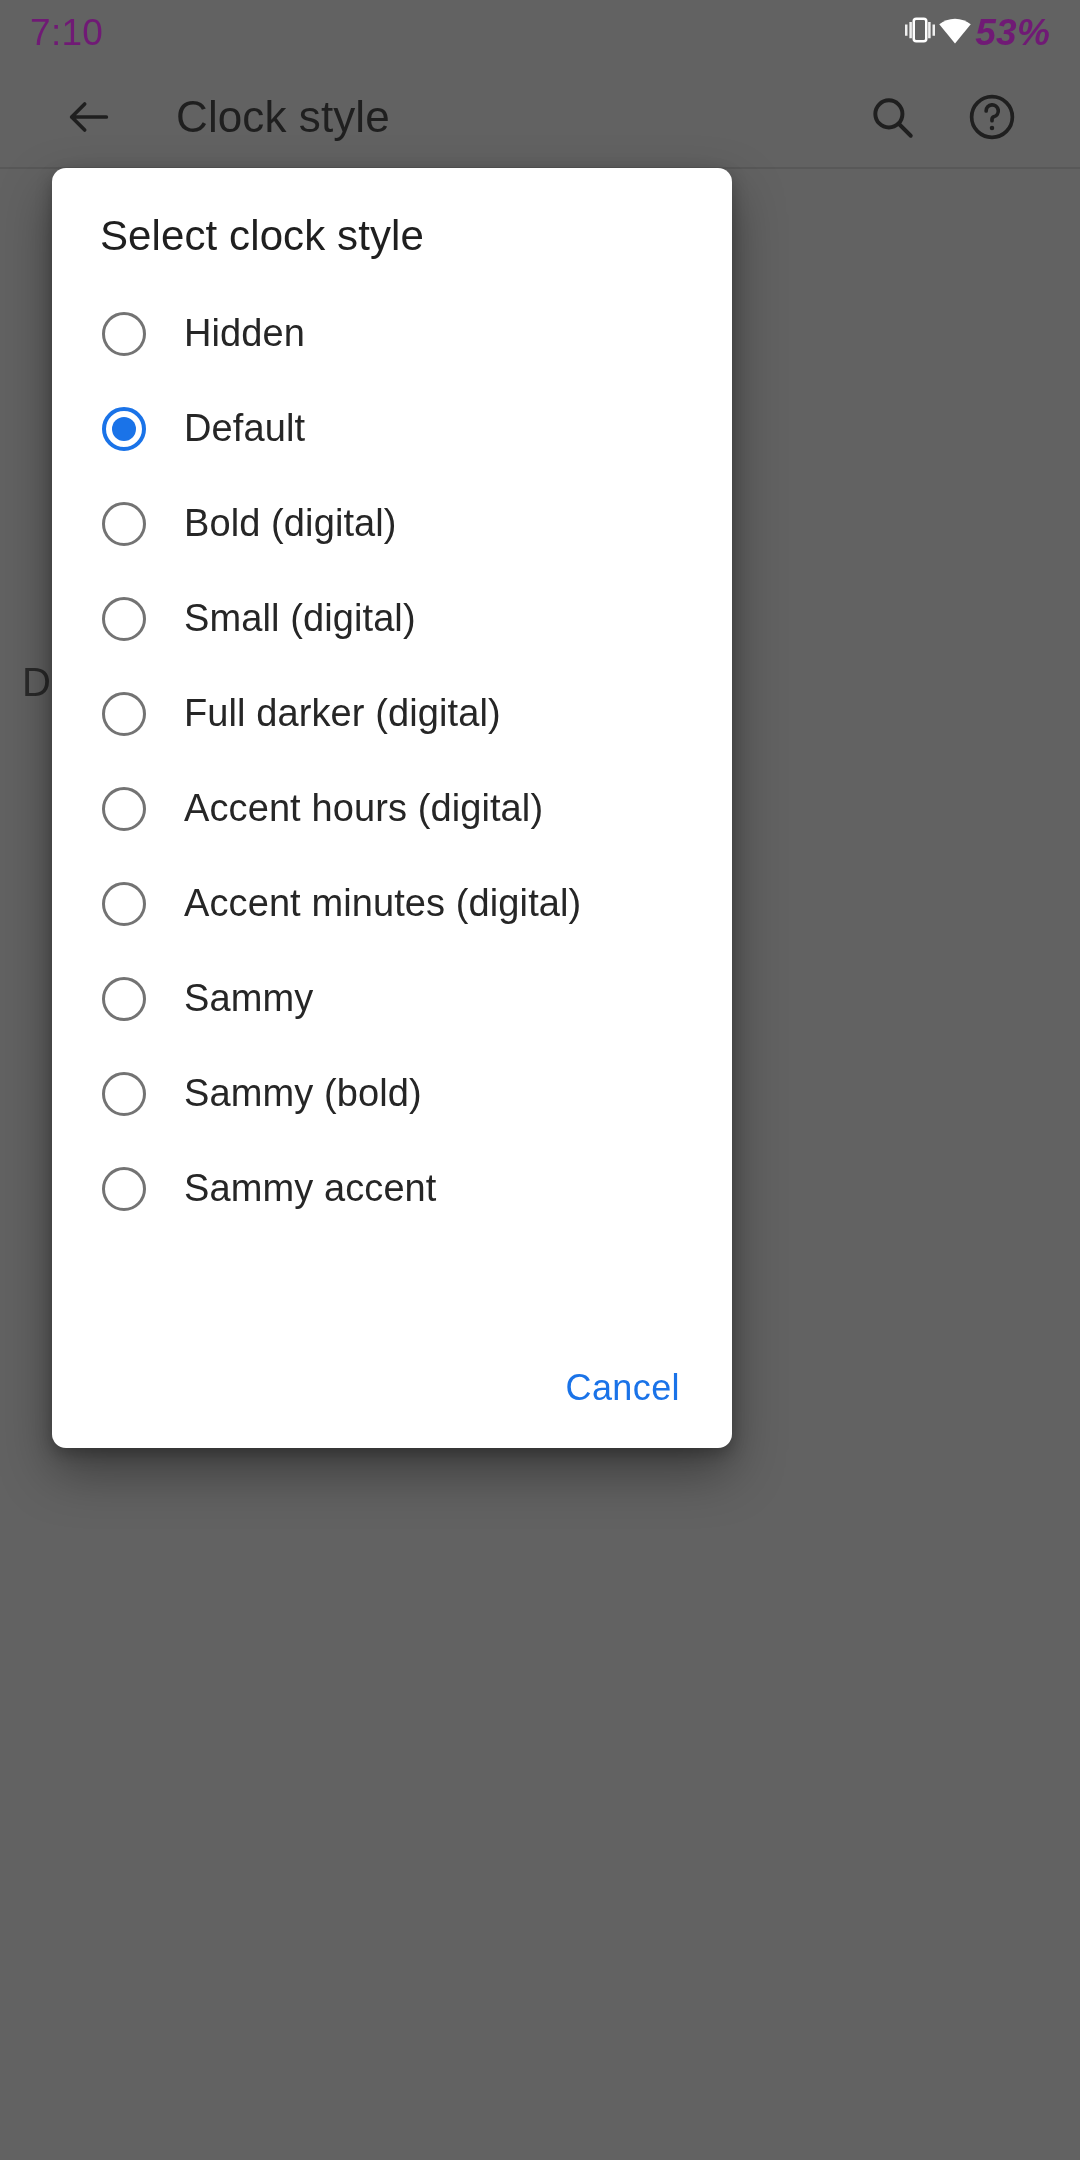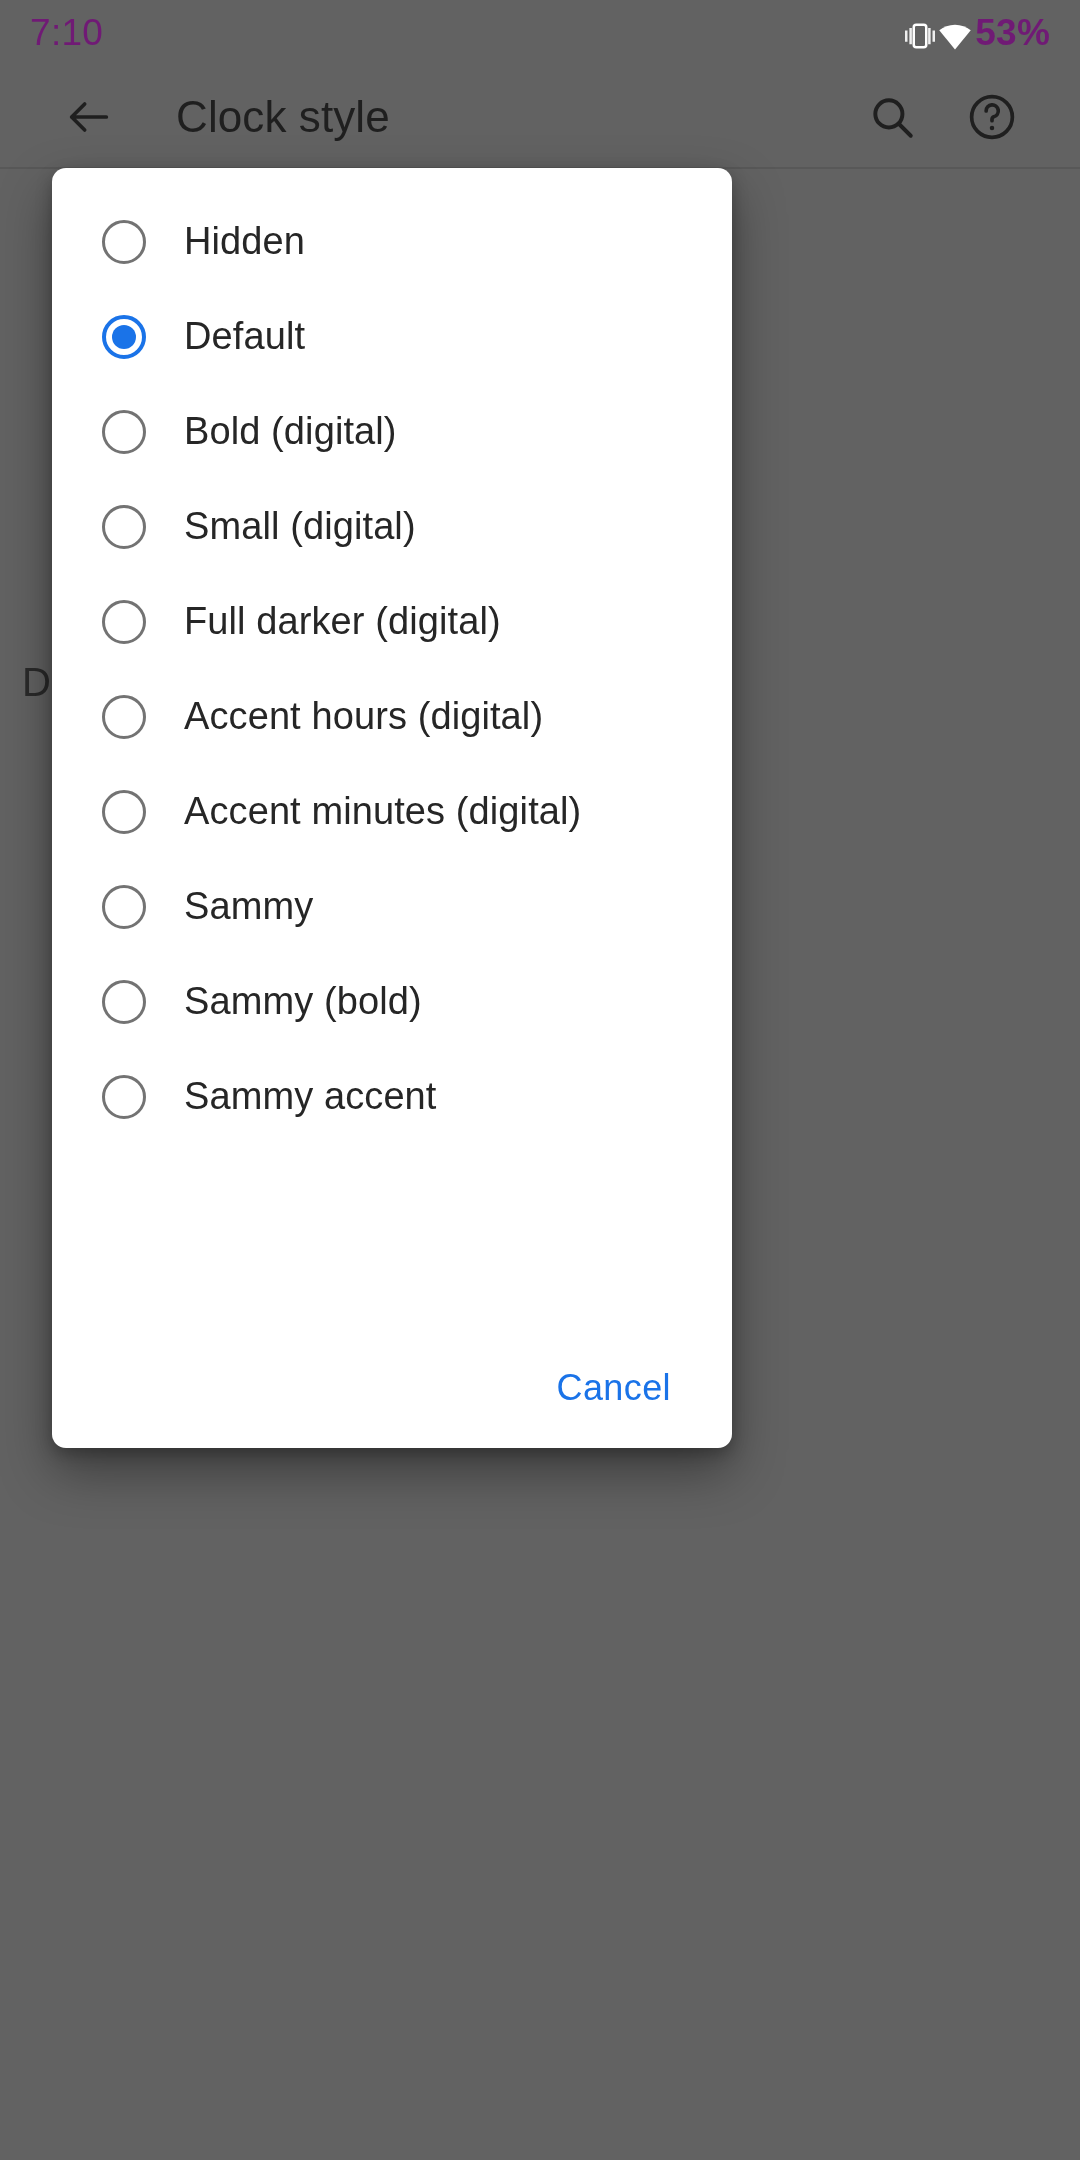--- a/index.html
+++ b/index.html
@@ -30,21 +30,21 @@
     padding:0 30px;
     color:#701a75;
   }
   .status-time {
     font-size:37px;
     letter-spacing:0.3px;
     font-weight:400;
   }
   .status-right {
     margin-left:auto;
-    display:flex; align-items:flex-end; 
+    display:flex; align-items:flex-start; font-style:italic;
   }
   .status-battery {
     font-size:37px;
     font-weight:700;
     letter-spacing:0.2px;
   }
   .icon-vibrate { width:30px; height:36px; display:block; }
   .icon-wifi { width:40px; height:36px; display:block; }
 
   
@@ -134,21 +134,21 @@
     font-size:38px;
     color:#262626;
     letter-spacing:0.1px;
     white-space:nowrap;
   }
   .dialog-actions {
     position:absolute;
     left:0; bottom:0;
     width:680px; height:120px;
     display:flex; align-items:center; justify-content:flex-end;
-    padding-right:43px;
+    padding-right:34px;
   }
   .btn-text {
     font-size:36px;
     color:#1a73e8;
     font-weight:500;
     letter-spacing:0.4px;
     padding:14px 18px;
     background:none; border:none;
     font-family:"Liberation Sans", sans-serif;
     cursor:pointer;
@@ -201,20 +201,21 @@
           <circle cx="12" cy="12" r="9.4"></circle>
           <path d="M9.3 9.2a2.8 2.8 0 1 1 3.5 2.7c-.5.2-.8.7-.8 1.3v.5" stroke-linecap="round"></path>
           <circle cx="12" cy="17.1" r="1.05" fill="#1f1f1f" stroke="none"></circle>
         </svg>
       </span>
     </div>
   </div>
   <div class="appbar-divider"></div>
 
   <div class="dialog">
+    <div class="dialog-title">Select clock style</div>
 
     <div class="dialog-list">
       <div class="radio-row">
         <span class="radio"></span>
         <span class="radio-label">Hidden</span>
       </div>
       <div class="radio-row">
         <span class="radio checked"></span>
         <span class="radio-label">Default</span>
       </div>

